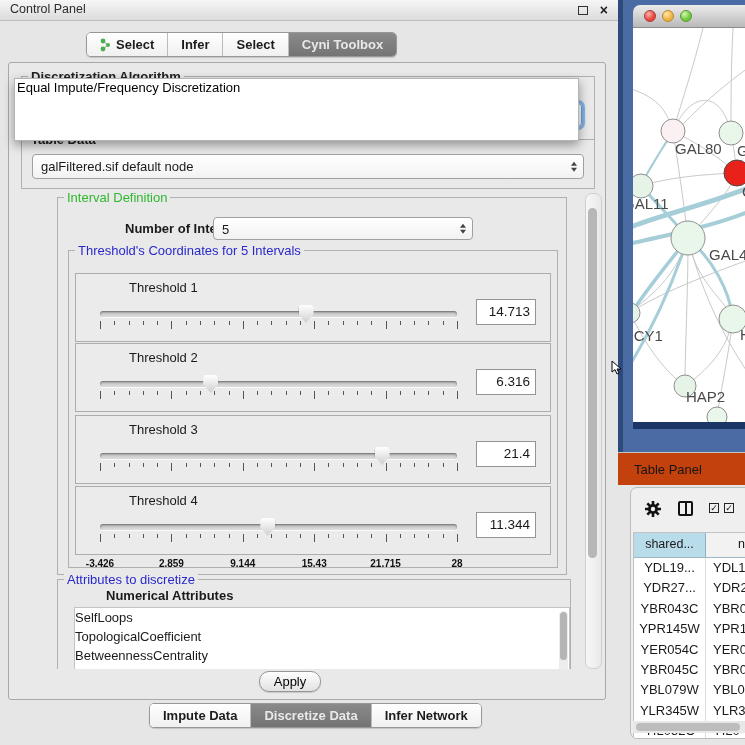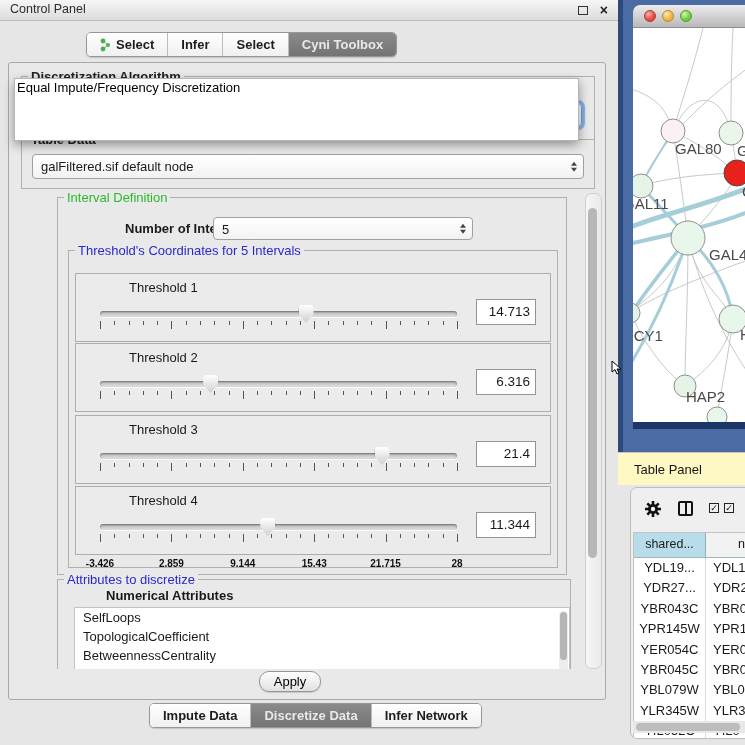--- a/index.html
+++ b/index.html
@@ -72,42 +72,42 @@
   .tick.major{height:8px;}
   .tick-label{position:absolute;top:24px;transform:translateX(-50%);font-size:10px;
               font-weight:bold;color:#111;white-space:nowrap;}
   .th-value{position:absolute;left:400px;top:25px;width:60px;height:26px;background:#fff;
             border:1px solid #949494;font-size:13.5px;text-align:right;line-height:24px;
             padding-right:5px;box-sizing:border-box;}
   .attr-group{left:34px;top:388px;width:512px;height:108px;}
   .attr-label{position:absolute;left:8px;top:8px;}
   .attr-list{position:absolute;left:16px;top:27px;width:494px;height:78px;background:#fff;
              border:1px solid #c3c3c3;overflow:hidden;}
-  .attr-item{font-size:13px;height:19px;line-height:19px;padding-left:8px;white-space:nowrap;}
+  .attr-item{font-size:13px;height:19px;line-height:19px;white-space:nowrap;}
   .mini-sb{position:absolute;right:1px;top:3px;width:9px;height:66px;background:#ededed;border-radius:5px;}
   .mini-sb .th{position:absolute;left:1px;top:1px;width:7px;height:48px;background:#b5b5b5;border-radius:4px;}
   .vscroll{position:absolute;left:576px;top:130px;width:15px;height:474px;background:linear-gradient(90deg,#f7f7f7,#e9e9e9);
            border:1px solid #cfcfcf;border-radius:7px;}
   .vscroll .th{position:absolute;left:2px;top:14px;width:9px;height:350px;background:#b7b7b7;border-radius:5px;}
   .apply-btn{position:absolute;left:250px;top:608px;width:62px;height:21px;
              background:linear-gradient(#fefefe,#e2e2e2);border:1px solid #969696;border-radius:10px;
              font-size:13px;font-family:inherit;box-shadow:0 1px 1px rgba(0,0,0,.15);}
   
   .desktop{position:absolute;left:618px;top:0;width:127px;height:452px;
            background:linear-gradient(90deg,#2c4a7c 0 5px,var(--desktop,#4a6ba3) 5px);}
   .mac-window{position:absolute;left:15px;top:5px;width:112px;height:424px;}
   .mac-titlebar{position:absolute;left:0;top:0;width:112px;height:22px;border-radius:7px 0 0 0;
                 background:linear-gradient(#ececec,#b9b9b9);border-bottom:1px solid #8c8c8c;}
   .light{position:absolute;top:5px;width:12px;height:12px;border-radius:50%;box-sizing:border-box;}
   .light.red{left:11px;background:radial-gradient(circle at 35% 30%,#ffb3ae,#e8453c 60%);border:1px solid #ac3a31;}
   .light.yellow{left:29px;background:radial-gradient(circle at 35% 30%,#ffe9b0,#f0b23e 60%);border:1px solid #b9892f;}
   .light.green{left:47px;background:radial-gradient(circle at 35% 30%,#d6f6b0,#6fc83e 60%);border:1px solid #579b2f;}
   .mac-content{position:absolute;left:0;top:23px;width:112px;height:394px;background:#fff;overflow:hidden;}
   .mac-bottom{position:absolute;left:0;top:417px;width:112px;height:7px;background:#1c3766;}
-  .tp-bar{position:absolute;left:618px;top:452px;width:127px;height:32px;background:#fef9c3;
+  .tp-bar{position:absolute;left:618px;top:452px;width:127px;height:32px;background:#c2410c;
           border-top:1px solid #c6c6c6;}
   .tp-bar span{position:absolute;left:16px;top:9px;font-size:13px;color:#161616;}
   .tp-container{position:absolute;left:630px;top:487px;width:115px;height:250px;background:#efefef;
                 border:1px solid #bdbdbd;border-radius:7px 0 0 7px;overflow:hidden;}
   .tp-toolbar{position:absolute;left:0;top:0;width:115px;height:42px;}
   .gear{position:absolute;left:13px;top:12px;}
   .splitcol{position:absolute;left:47px;top:13px;width:15px;height:15px;border:2px solid #111;
             border-radius:2px;box-sizing:border-box;}
   .splitcol:after{content:"";position:absolute;left:4.5px;top:0;width:2px;height:11px;background:#111;}
   .chk{position:absolute;top:15px;width:10px;height:10px;border:1.4px solid #222;box-sizing:border-box;

